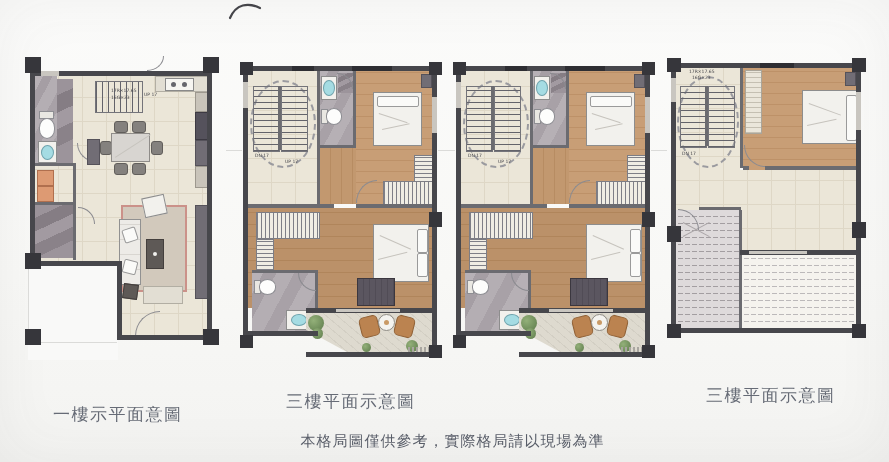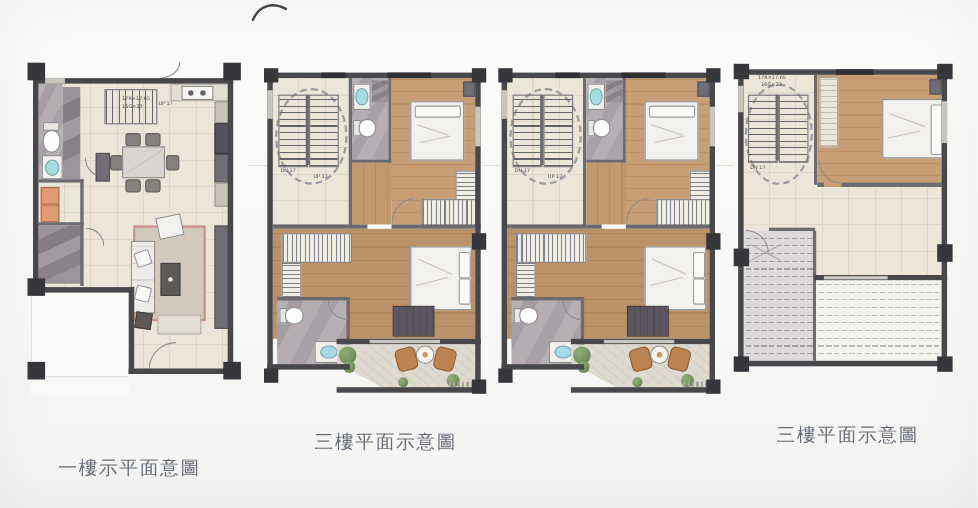--- a/index.html
+++ b/index.html
@@ -385,17 +385,18 @@
     <div class="a col" style="left:2px;top:274px;width:14px;height:14px"></div>
     <div class="a col" style="left:187px;top:274px;width:14px;height:14px"></div>
     <div class="a col" style="left:187px;top:172px;width:14px;height:16px"></div>
     <div class="a col" style="left:2px;top:176px;width:14px;height:16px"></div>
   </div>
 
   <div class="a fl" style="left:226px;top:150px;width:16px;height:1px"></div>
   <div class="a fl" style="left:438px;top:150px;width:17px;height:1px"></div>
   <div class="a fl" style="left:651px;top:150px;width:16px;height:1px"></div>
 
-  <div class="flabel" style="left:53px;top:414px">一樓示平面意圖</div>
+  <div class="flabel" style="left:53px;top:403px">一樓示平面意圖</div>
   <div class="flabel" style="left:286px;top:390px">三樓平面示意圖</div>
   <div class="flabel" style="left:706px;top:384px">三樓平面示意圖</div>
 
+  <div class="disc">本格局圖僅供參考，實際格局請以現場為準</div>
 </div>
 
 </body></html>

